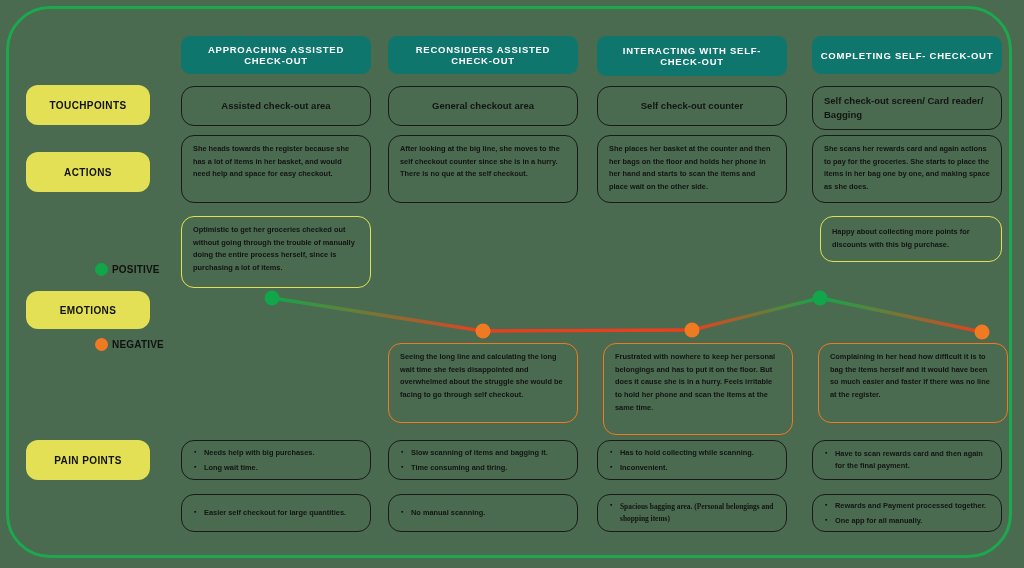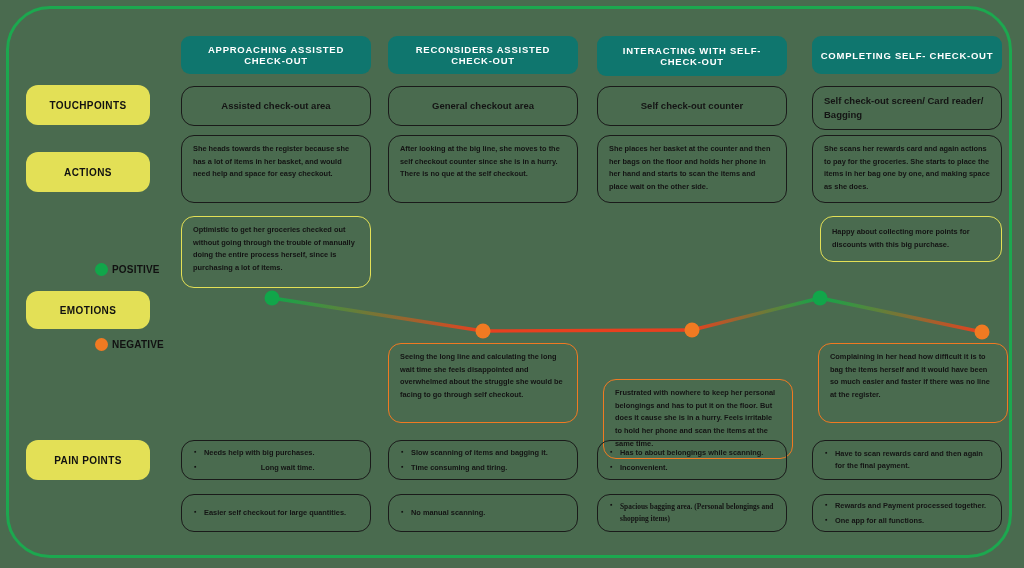--- a/index.html
+++ b/index.html
@@ -270,42 +270,42 @@
     <circle cx="272" cy="298" r="7.5" fill="#11a64a"></circle>
     <circle cx="483" cy="331" r="7.5" fill="#f07a22"></circle>
     <circle cx="692" cy="330" r="7.5" fill="#f07a22"></circle>
     <circle cx="820" cy="298" r="7.5" fill="#11a64a"></circle>
     <circle cx="982" cy="332" r="7.5" fill="#f07a22"></circle>
   </svg>
 
   <div class="card emotion neg-emotion" style="left:388px; top:343px; width:190px; height:80px;">
     <span>Seeing the long line and calculating the long wait time she feels disappointed and overwhelmed about the struggle she would be facing to go through self checkout.</span>
   </div>
-  <div class="card emotion neg-emotion" style="left:603px; top:343px; width:190px; height:80px;margin-top:36px;">
+  <div class="card emotion neg-emotion" style="left:603px; top:343px; width:190px; height:92px;">
     <span>Frustrated with nowhere to keep her personal belongings and has to put it on the floor. But does it cause she is in a hurry. Feels irritable to hold her phone and scan the items at the same time.</span>
   </div>
   <div class="card emotion neg-emotion" style="left:818px; top:343px; width:190px; height:80px;">
     <span>Complaining in her head how difficult it is to bag the items herself and it would have been so much easier and faster if there was no line at the register.</span>
   </div>
 
-  <div class="card listcard" style="left:181px; top:440px; width:190px; height:40px;text-align:right;">
+  <div class="card listcard" style="left:181px; top:440px; width:190px; height:40px;">
     <ul>
         <li>Needs help with big purchases.</li>
         <li>Long wait time.</li>
       </ul>
   </div>
   <div class="card listcard" style="left:388px; top:440px; width:190px; height:40px;">
     <ul>
         <li>Slow scanning of items and bagging it.</li>
         <li>Time consuming and tiring.</li>
       </ul>
   </div>
   <div class="card listcard" style="left:597px; top:440px; width:190px; height:40px;">
     <ul>
-        <li>Has to about belongings while scanning.</li>
+        <li>Has to hold collecting while scanning.</li>
         <li>Inconvenient.</li>
       </ul>
   </div>
   <div class="card listcard" style="left:812px; top:440px; width:190px; height:40px;">
     <ul>
         <li>Have to scan rewards card and then again for the final payment.</li>
       </ul>
   </div>
 
   <div class="card listcard" style="left:181px; top:494px; width:190px; height:38px;">
@@ -319,17 +319,17 @@
       </ul>
   </div>
   <div class="card listcard" style="left:597px; top:494px; width:190px; height:38px;font-family:Liberation Serif, serif;">
     <ul>
         <li>Spacious bagging area. (Personal belongings and shopping items)</li>
       </ul>
   </div>
   <div class="card listcard" style="left:812px; top:494px; width:190px; height:38px;">
     <ul>
         <li>Rewards and Payment processed together.</li>
-        <li>One app for all functions.</li>
+        <li>One app for all manually.</li>
       </ul>
   </div>
 
 </div>
 
 </body></html>

